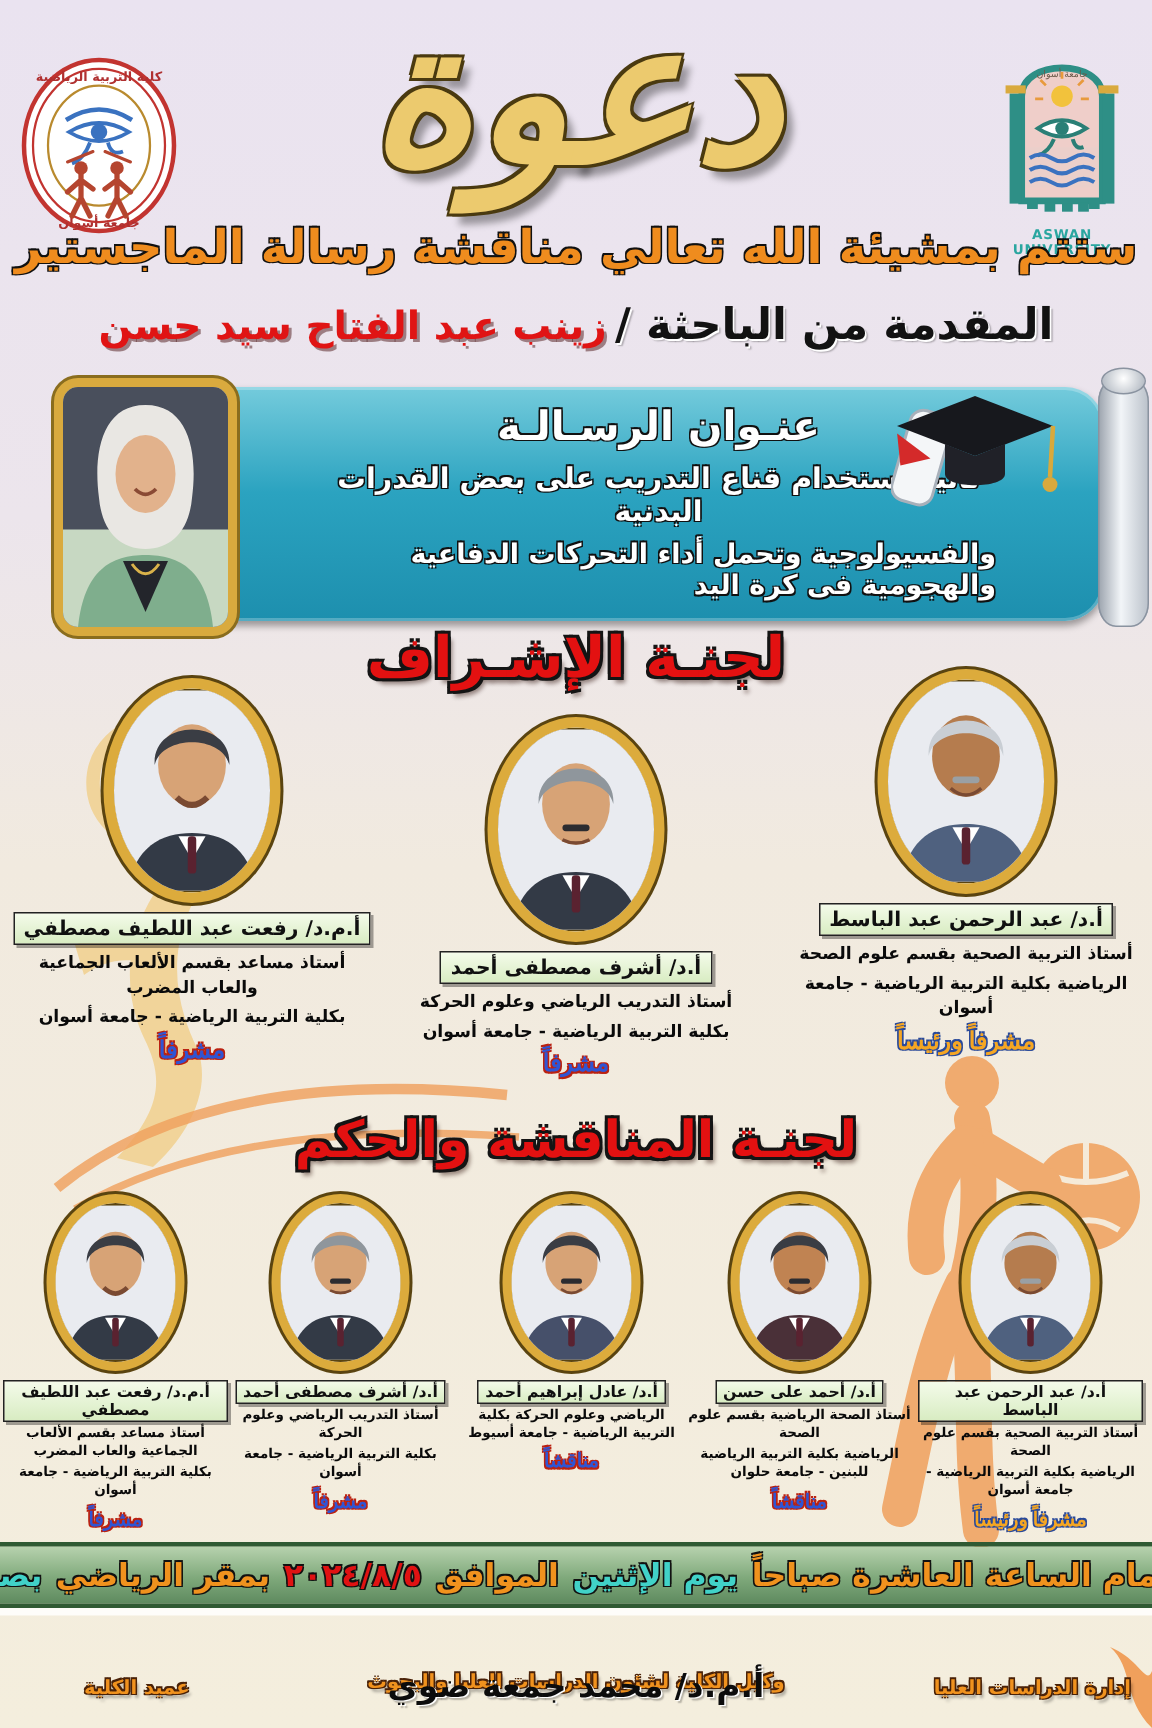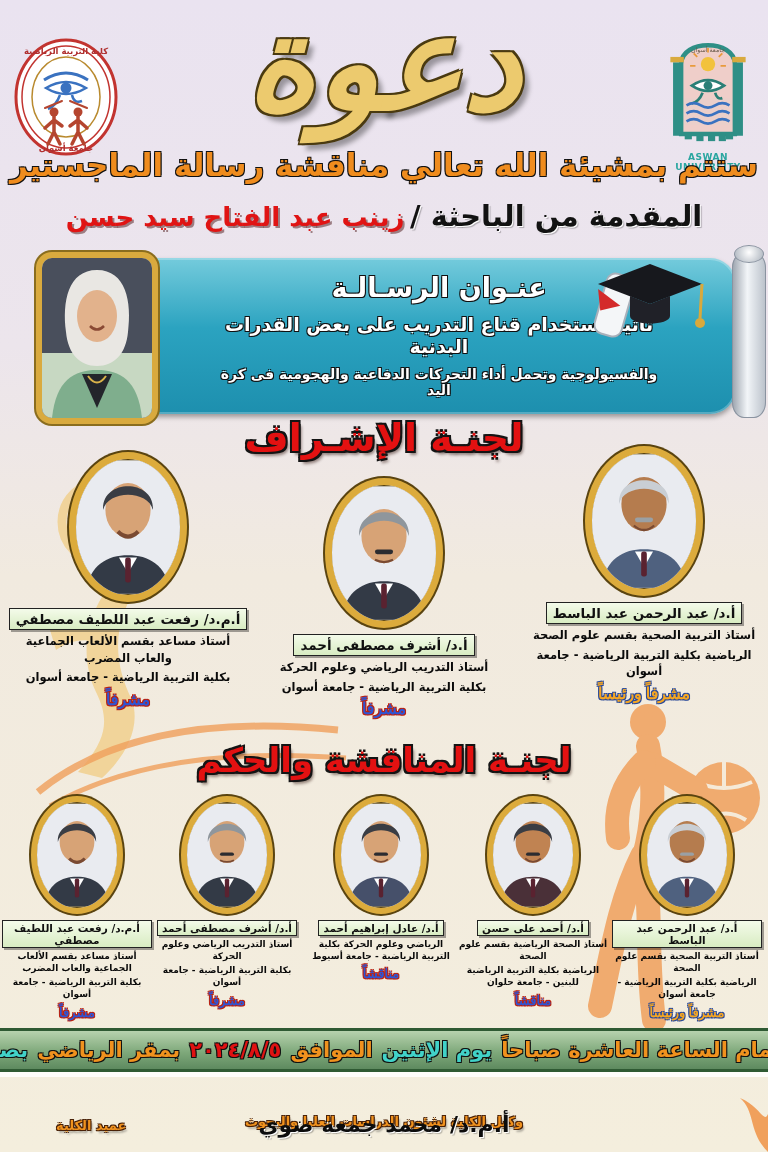--- a/index.html
+++ b/index.html
@@ -27,21 +27,21 @@
   .presented .lbl{font-size:29px;color:#121212;text-shadow:1px 1px 0 #fff,2px 2px 1px rgba(0,0,0,.25);}
   .presented .nm{font-size:26px;color:#e01414;text-shadow:2px 2px 0 rgba(60,0,0,.45);margin-top:15px;}
   
   .banner{left:96px;top:258px;width:640px;height:156px;border-radius:26px;
     background:linear-gradient(180deg,#74cbdc 0%,#2ba3c0 45%,#1d8fae 100%);
     box-shadow:0 3px 5px rgba(0,0,0,.35),inset 0 0 0 2px rgba(255,255,255,.25);}
   .banner-inner{position:absolute;left:118px;right:72px;top:4px;bottom:6px;display:flex;flex-direction:column;
     justify-content:space-evenly;text-align:center;color:#fff;font-weight:bold;}
   .banner-h{font-size:27px;letter-spacing:1px;}
   .banner-l1{font-size:19px;}
-  .banner-l2{font-size:14px;}
+  .banner-l2{font-size:18px;text-align:right;}
   .scroll-roll{left:unset;right:2px;top:252px;width:34px;height:166px;border-radius:12px/16px;
     background:linear-gradient(90deg,#9aa2ac,#f2f5f8 45%,#b9c0c9);box-shadow:inset 0 0 0 1px #8a93a0;}
   .scroll-roll::before{content:'';position:absolute;top:-7px;left:2px;right:2px;height:16px;border-radius:50%;
     background:radial-gradient(circle at 50% 40%,#ffffff,#a8b0ba);border:1px solid #8a93a0;}
   .researcher-frame{left:36px;top:252px;width:122px;height:172px;border:6px solid #d9aa3e;border-radius:16px;
     box-shadow:0 0 0 2px #8a6d1e,inset 0 0 0 2px #f2df9a;background:#dcd8d2;overflow:hidden;}
   .researcher-frame svg{display:block;width:100%;height:100%;}
   .gradcap{left:unset;right:62px;top:258px;width:112px;height:94px;}
   
   .sec-heading{left:0;right:0;text-align:center;font-weight:bold;color:#e31111;}
@@ -394,17 +394,18 @@
 
   <div class="layer strip">
     <span class="seg ok1" data-seg-color="orange">في تمام الساعة العاشرة صباحاً</span>
     <span class="seg ok1" data-seg-color="teal">يوم الإثنين</span>
     <span class="seg ok1" data-seg-color="orange">الموافق</span>
     <span class="seg ok1" data-seg-color="red">٢٠٢٤/٨/٥</span>
     <span class="seg ok1" data-seg-color="orange">بمقر الرياضي</span>
     <span class="seg ok1" data-seg-color="teal">بصحاري</span>
   </div>
 
+  <div class="sig" id="sig-right">إدارة الدراسات العليا</div>
   <div class="sig" id="sig-center">وكيل الكلية لشئون الدراسات العليا والبحوث</div>
   <div class="sig" id="sig-left">عميد الكلية</div>
   <div class="layer dean">أ.م.د/ محمد جمعة ضوي</div>
 
 </div>
 
 </body></html>

